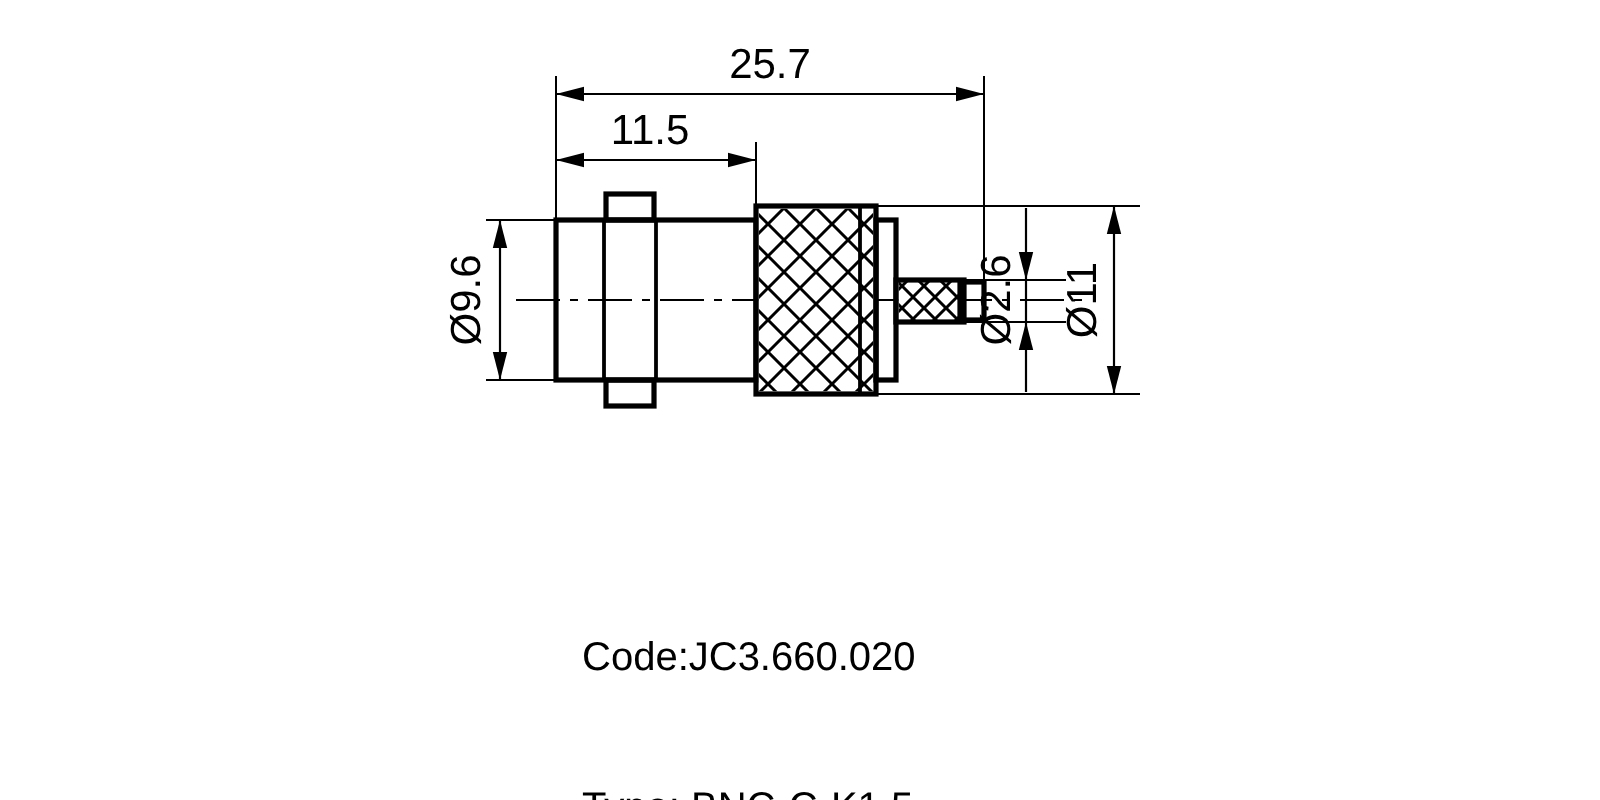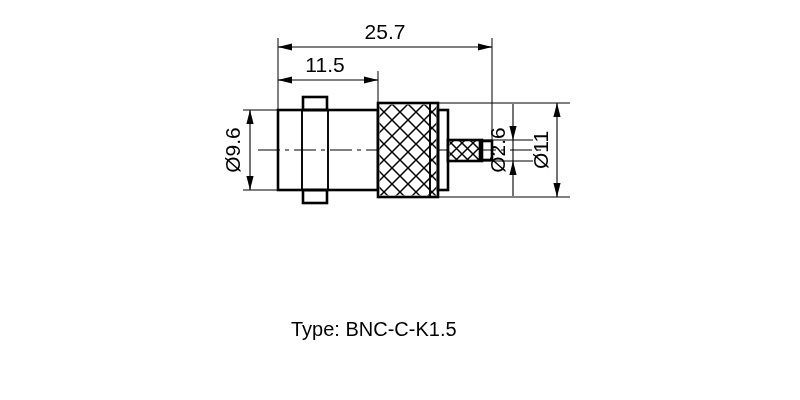--- a/index.html
+++ b/index.html
@@ -203,18 +203,19 @@
         <rect x="449.3" y="139.3" width="31.4" height="21.4" fill="url(#knurlSmall)"></rect>
       </g>
       <rect class="outline" x="448" y="140" width="34" height="21" fill="none"></rect>
     </g>
 
     <rect class="outline" x="480" y="141" width="12" height="19" fill="#ffffff"></rect>
 
   </svg>
 
   <div id="caption-block">
+    <span class="caption-line">Code:JC3.660.020</span>
     <span class="caption-line">Type: BNC-C-K1.5</span>
     
     
   </div>
 
 </div>
 
 </body></html>

